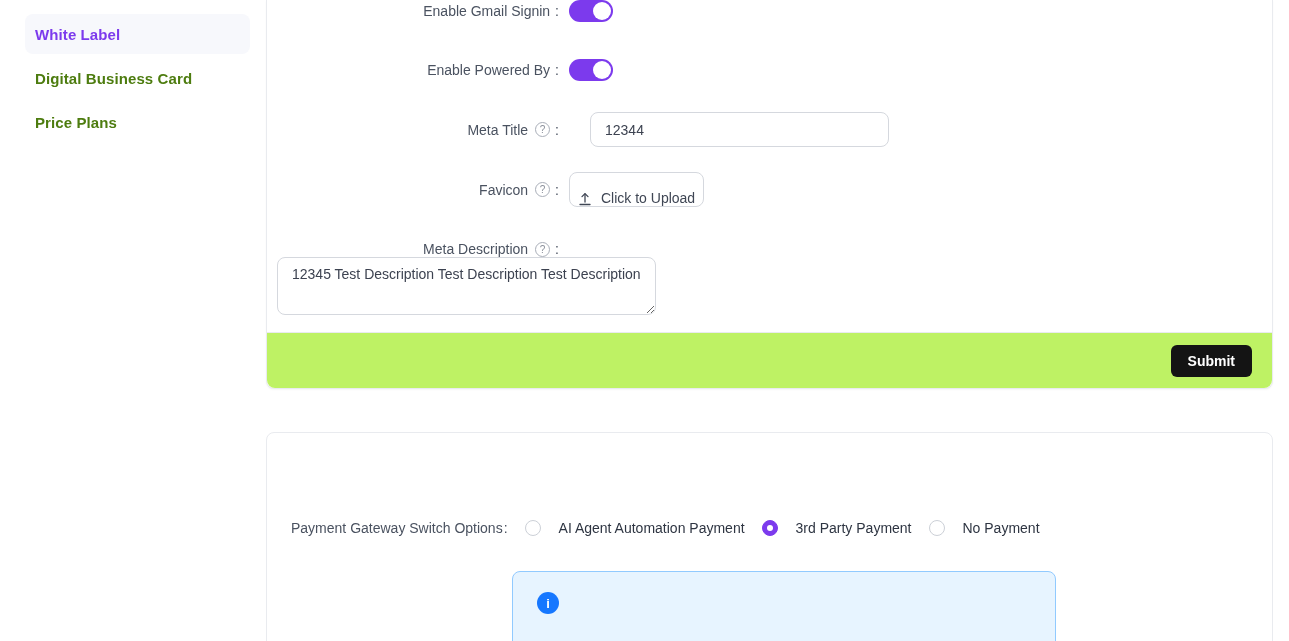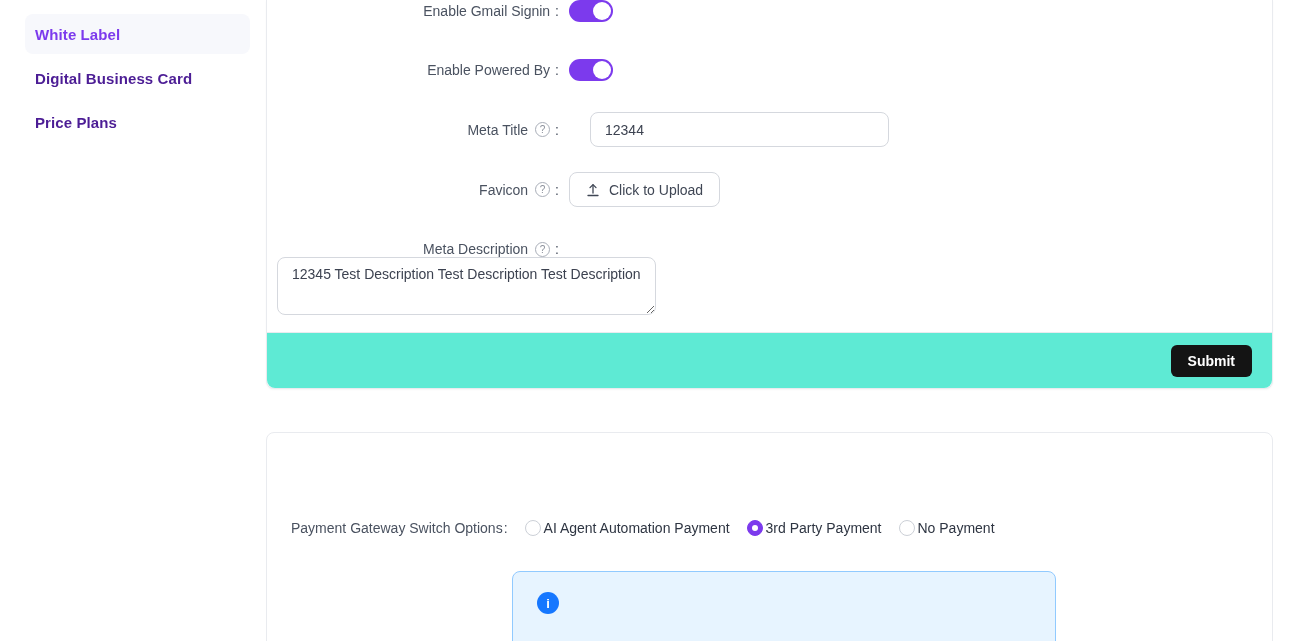--- a/index.html
+++ b/index.html
@@ -9,21 +9,21 @@
     background: #ffffff;
     font-family: "Liberation Sans", sans-serif;
     color: #3c4250;
   }
 
   
   .sidebar { position: absolute; left: 25px; top: 14px; width: 225px; }
   .side-item {
     height: 40px; margin-bottom: 4px; display: flex; align-items: center;
     padding: 0 10px; border-radius: 8px; font-size: 15px; font-weight: 700;
-    color: #4c1d95; cursor: pointer; letter-spacing: .1px;
+    color: #4d7c0f; cursor: pointer; letter-spacing: .1px;
   }
   .side-item.active { background: #f7f8fc; color: #7c3aed; }
 
   
   .card1 {
     position: absolute; left: 266px; top: 0; width: 1007px; height: 389px;
     background: #fff; border: 1px solid #e9ebef; border-top: none;
     border-radius: 0 0 8px 8px; box-shadow: 0 1px 2px rgba(0,0,0,0.04);
   }
   .frow { position: absolute; left: 0; right: 0; display: flex; align-items: center; }
@@ -58,35 +58,35 @@
     border-radius: 50%; background: #fff; transition: left .15s;
   }
   .toggle.on .knob { left: 24px; }
 
   .text-input {
     width: 299px; height: 35px; border: 1px solid #d5d8de; border-radius: 8px;
     padding: 0 14px; font-size: 14px; color: #3c4250; background: #fff; outline: none;
     font-family: "Liberation Sans", sans-serif;
   }
   .upload-btn {
-    height: 35px; padding: 0 16px; border: 1px solid #d5d8de; border-radius: 8px;
-    background: #fff; display: flex; align-items: center; gap: 9px;
+    height: 35px; padding: 0 8px; border: 1px solid #d5d8de; border-radius: 8px;
+    background: #fff; display: flex; align-items: flex-end; gap: 9px;
     font-size: 14px; color: #3f4654; cursor: pointer;
     font-family: "Liberation Sans", sans-serif;
   }
   .upload-btn svg { display: block; }
   .meta-textarea {
     width: 379px; height: 58px; border: 1px solid #d5d8de; border-radius: 8px;
     padding: 7px 14px; font-size: 14px; color: #3c4250; resize: both; outline: none;
     font-family: "Liberation Sans", sans-serif; line-height: 1.4;
   }
 
   .card1-footer {
     position: absolute; left: 0; right: 0; bottom: 0; height: 56px;
-    background: #5eead4; border-top: 1px solid #e9ebef; border-radius: 0 0 8px 8px;
+    background: #bef264; border-top: 1px solid #e9ebef; border-radius: 0 0 8px 8px;
   }
   .submit-btn {
     position: absolute; right: 20px; top: 12px; height: 32px; padding: 0 17px;
     background: #141414; color: #fff; font-weight: 700; font-size: 14px;
     border: none; border-radius: 6px; cursor: pointer;
     font-family: "Liberation Sans", sans-serif;
   }
 
   
   .card2 {
@@ -97,21 +97,21 @@
     height: 55px; border-bottom: 1px solid #e9ebef;
     display: flex; align-items: center; padding: 0 22px;
   }
   .card2-title { font-size: 19px; font-weight: 700; color: #1b2433; }
 
   .radio-row {
     position: absolute; top: 84px; left: 24px; height: 22px;
     display: flex; align-items: center; font-size: 14px; color: #4a5260;
   }
   .radio-option {
-    display: flex; align-items: center; gap: 3px; margin-left: 17px;
+    display: flex; align-items: center; gap: 18px; margin-left: 17px;
     cursor: pointer; color: #2e3542;
   }
   .radio-option:first-of-type { margin-left: 10px; }
   .radio-circle {
     width: 16px; height: 16px; border-radius: 50%; border: 1.5px solid #ccd0d7;
     background: #fff; position: relative; flex: none;
   }
   .radio-circle.checked { background: #7c3aed; border-color: #7c3aed; }
   .radio-circle.checked::after {
     content: ""; position: absolute; left: 50%; top: 50%; width: 6px; height: 6px;

